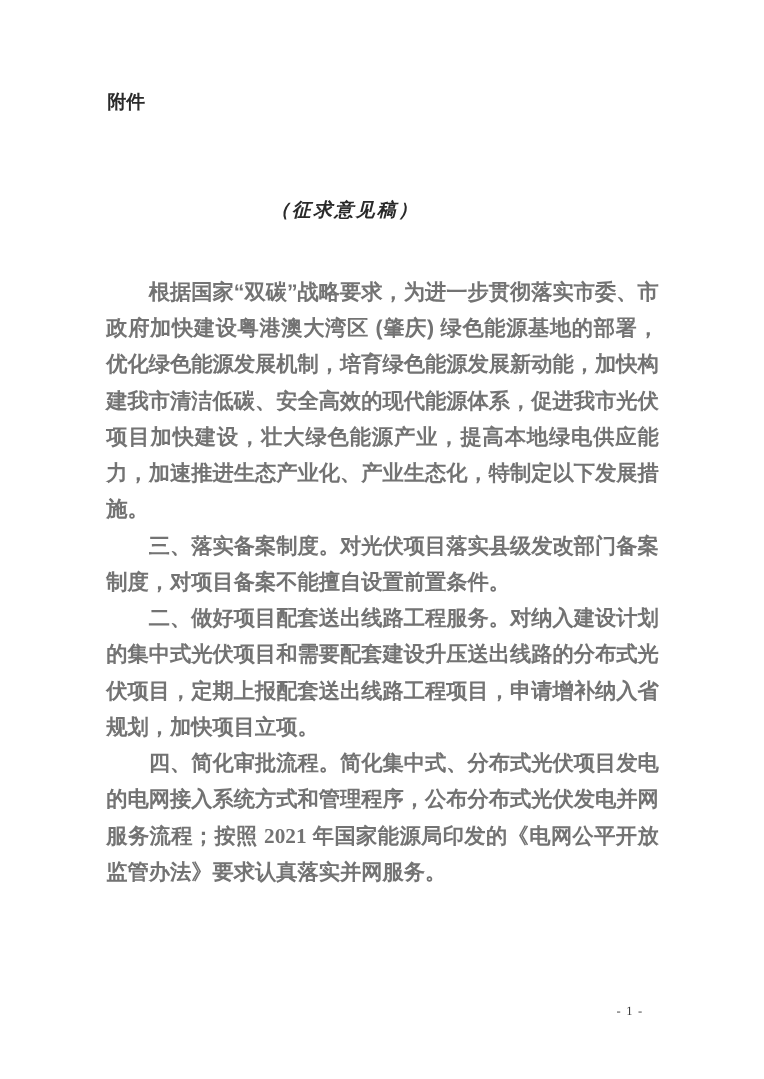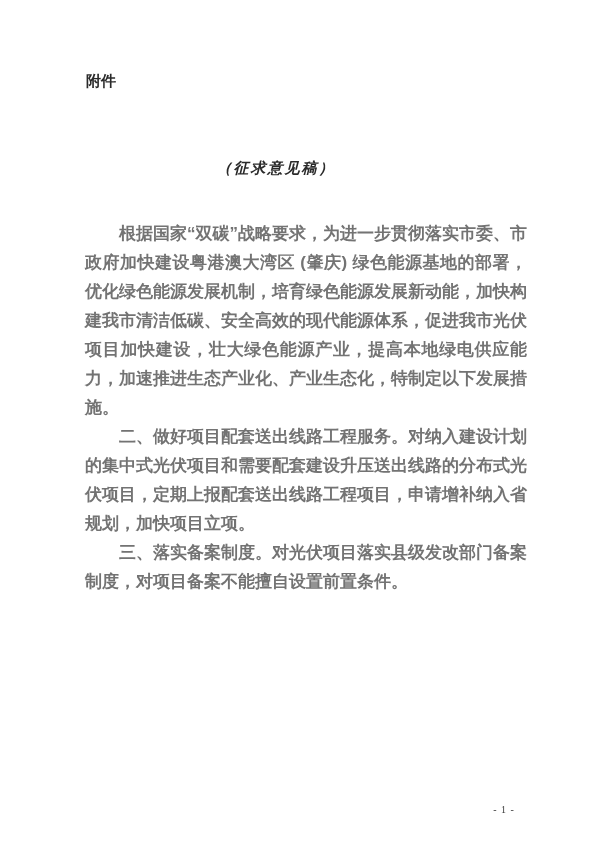--- a/index.html
+++ b/index.html
@@ -86,19 +86,20 @@
 
 <div class="page">
 
   <div class="attachment">附件</div>
 
 
   <div class="subtitle">（征求意见稿）</div>
 
   <div class="body-text">
     <p>根据国家“双碳”战略要求，为进一步贯彻落实市委、市政府加快建设粤港澳大湾区 (肇庆) 绿色能源基地的部署，优化绿色能源发展机制，培育绿色能源发展新动能，加快构建我市清洁低碳、安全高效的现代能源体系，促进我市光伏项目加快建设，壮大绿色能源产业，提高本地绿电供应能力，加速推进生态产业化、产业生态化，特制定以下发展措施。</p>
+    <p>三、落实备案制度。对光伏项目落实县级发改部门备案制度，对项目备案不能擅自设置前置条件。</p>
     <p>二、做好项目配套送出线路工程服务。对纳入建设计划的集中式光伏项目和需要配套建设升压送出线路的分布式光伏项目，定期上报配套送出线路工程项目，申请增补纳入省规划，加快项目立项。</p>
-    <p>三、落实备案制度。对光伏项目落实县级发改部门备案制度，对项目备案不能擅自设置前置条件。</p>
+    <p><span>四、简化审批流程。简化集中式、分布式光伏项目发电的电网接入系统方式和管理程序，公布分布式光伏发电并网服务流程；按照 </span><span class="num-serif">2021</span><span> 年国家能源局印发的《电网公平开放监管办法》要求认真落实并网服务。</span></p>
   </div>
 
   <div class="page-num">- 1 -</div>
 
 </div>
 
 </body></html>

